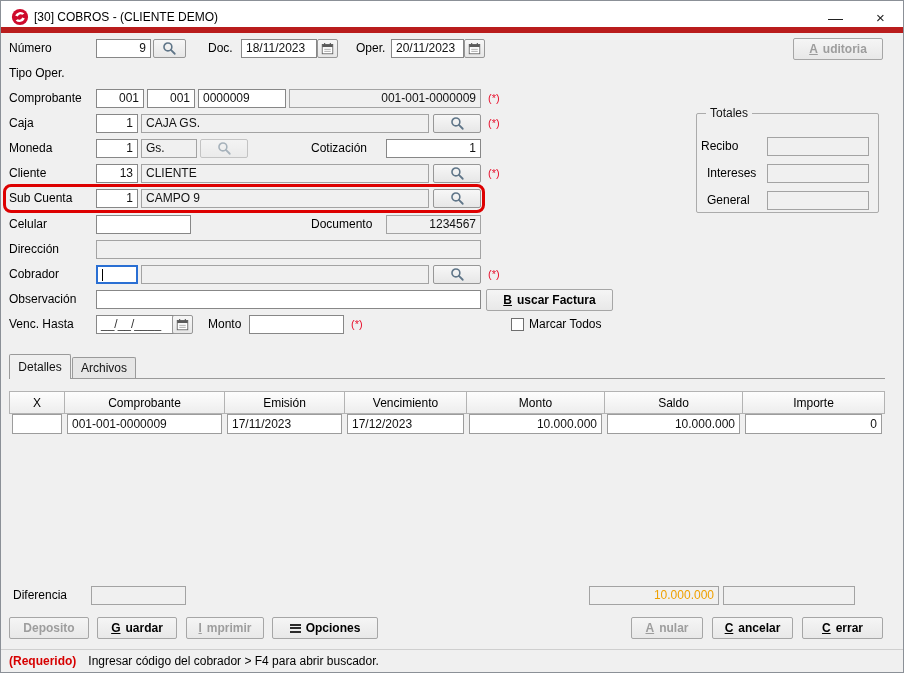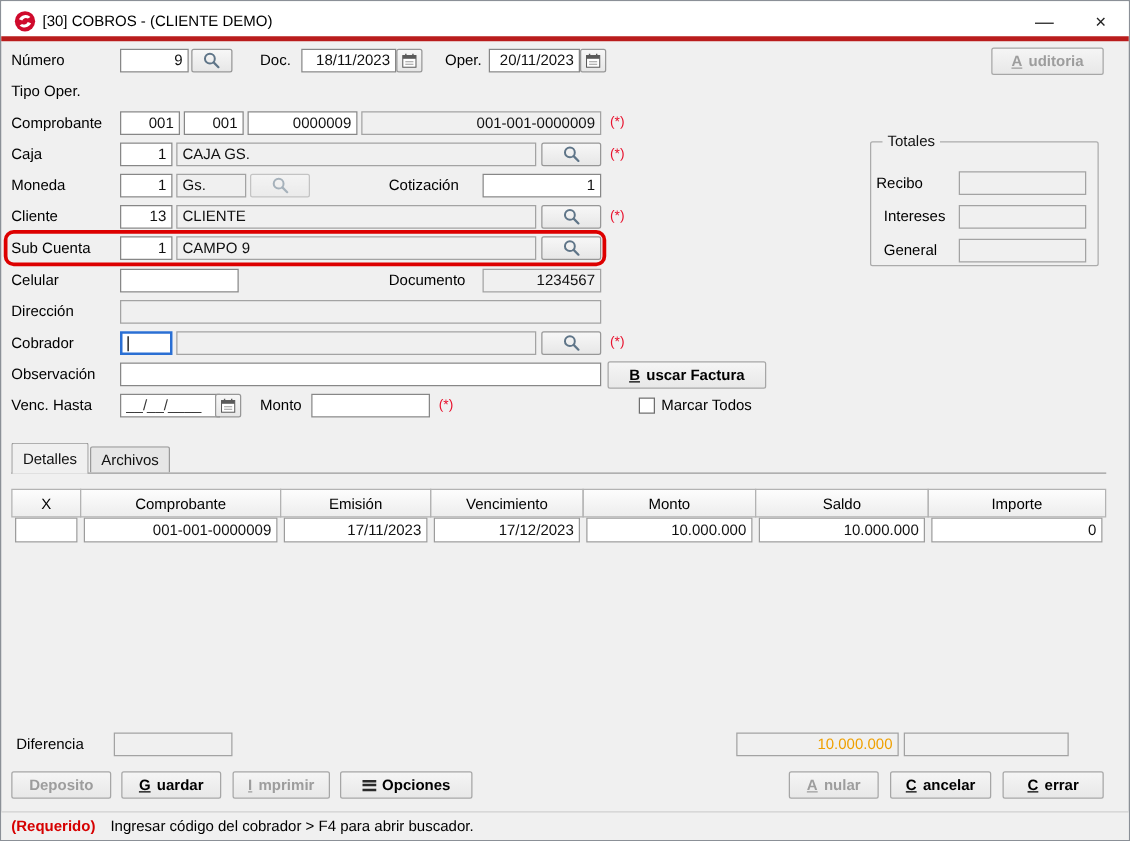--- a/index.html
+++ b/index.html
@@ -1,29 +1,29 @@
 <!DOCTYPE html>
 <html><head>
 <meta charset="utf-8">
 <style>
   *{box-sizing:border-box;margin:0;padding:0}
   html,body{width:904px;height:673px}
   body{font-family:"Liberation Sans",sans-serif;font-size:12px;color:#111;background:#e9e9e9;overflow:hidden}
   #win{position:relative;width:904px;height:673px;background:#f0f0f0;border:1px solid #8b9097}
   
-  #titlebar{position:absolute;left:0;top:0;width:100%;height:32px;background:#fff;border-bottom:4px solid #b91c1c}
+  #titlebar{position:absolute;left:0;top:0;width:100%;height:32px;background:#fff;border-bottom:6px solid #b91c1c}
   #title{position:absolute;left:33px;top:0;line-height:32px;font-size:12px;color:#000;white-space:nowrap}
   .appicon{position:absolute;left:10px;top:7px;width:18px;height:18px}
   .wbtn{position:absolute;top:0;width:45px;height:32px;display:flex;align-items:center;justify-content:center;font-size:15px;color:#222;cursor:pointer}
   
   .lbl{position:absolute;height:19px;line-height:19px;color:#000;white-space:nowrap}
   .fld{position:absolute;height:19px;line-height:17px;background:#fff;border:1px solid #878787;padding:0 4px;white-space:nowrap;overflow:hidden}
   .ro{background:#f0f0f0;border-color:#a3a3a3}
   .tr{text-align:right}
-  .tc{text-align:right}
+  .tc{text-align:left}
   .req{position:absolute;height:19px;line-height:19px;color:#e8112d;font-size:11px}
   
   .sq{position:absolute;height:19px;background:linear-gradient(#f7f7f7,#e7e7e7);border:1px solid #979797;border-radius:2px;display:flex;align-items:center;justify-content:center;cursor:pointer}
   .sq.dis{opacity:.5;cursor:default}
   
   .combo{position:absolute;height:19px;line-height:17px;background:#fff;border:1px solid #878787;padding:0 18px 0 5px;cursor:pointer;white-space:nowrap}
   .combo svg{position:absolute;right:5px;top:7px}
   
   .focus{border:2px solid #2a6fd3;line-height:15px}
   .caret{position:absolute;left:4px;top:2px;width:1px;height:12px;background:#000;animation:blink 1s steps(1) infinite}

